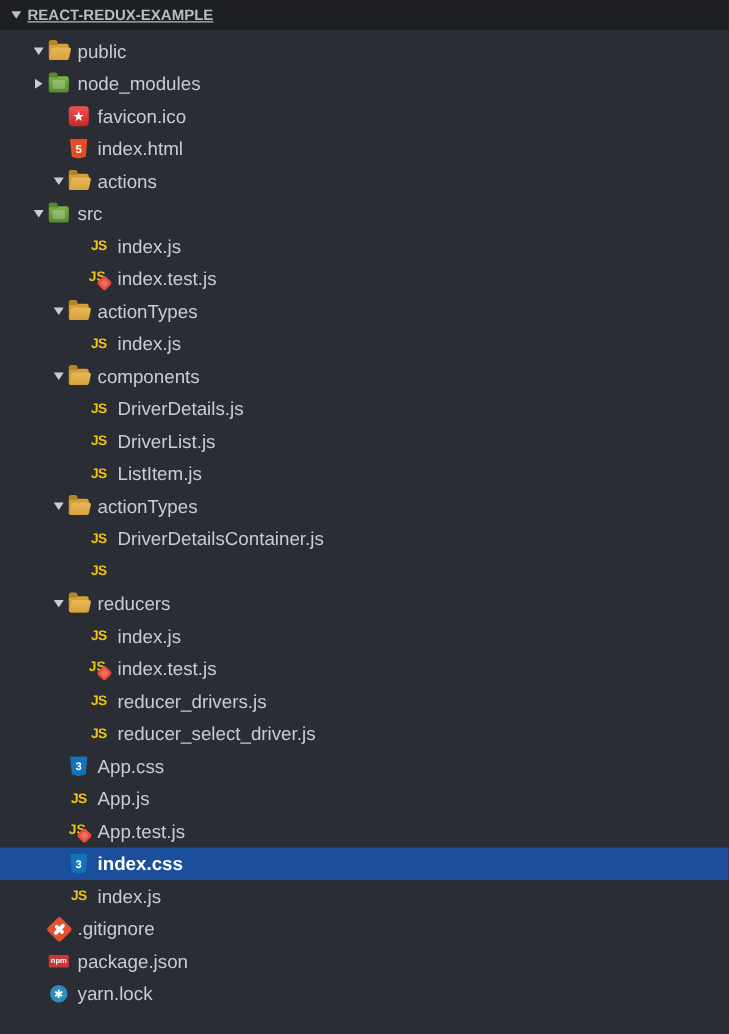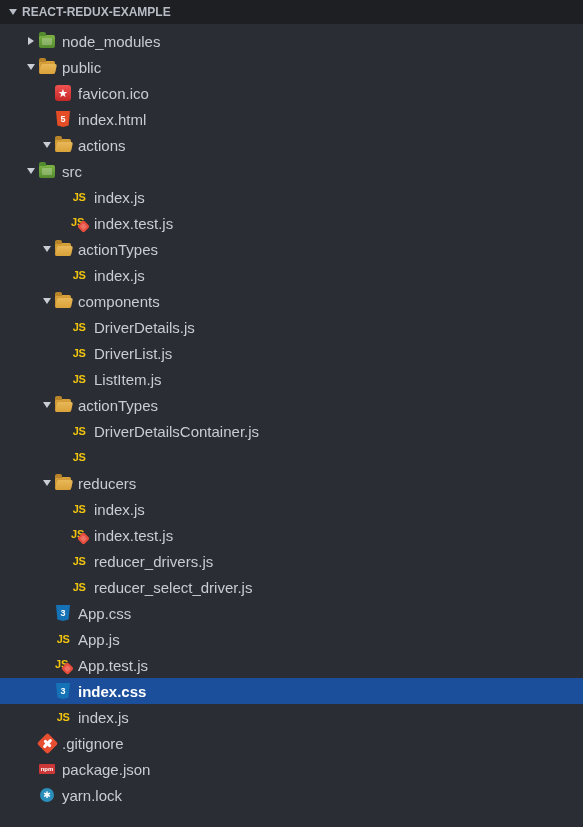--- a/index.html
+++ b/index.html
@@ -14,20 +14,21 @@
   }
   .header {
     background: #1d1f23;
     height: 24px;
     display: flex;
     align-items: center;
     padding-left: 8px;
     font-size: 12px;
     font-weight: 700;
     color: #b8bcc4;
+    text-decoration: underline;
   }
   .header .arrow {
     width: 10px;
     display: inline-flex;
     justify-content: center;
     margin-right: 4px;
   }
   .tree {
     padding-top: 4px;
   }
@@ -160,38 +161,38 @@
         <polygon points="0,1 8,1 4,7"></polygon>
       </svg>
   </span>
   <span>REACT-REDUX-EXAMPLE</span>
 </div>
 
 <div class="tree" id="tree">
     <div class="row ind1">
       <span class="arrow">
         <svg viewBox="0 0 8 8">
+          <polygon points="0,1 8,1 4,7"></polygon>
+        </svg>
+      </span>
+      <span class="icon">
+        <span class="folder-open"></span>
+      </span>
+      <span class="label">public</span>
+    </div>
+    <div class="row ind1">
+      <span class="arrow">
+        <svg viewBox="0 0 8 8">
           <polygon points="1,0 7,4 1,8"></polygon>
         </svg>
       </span>
       <span class="icon">
         <span class="pkg-green"></span>
       </span>
       <span class="label">node_modules</span>
-    </div>
-    <div class="row ind1">
-      <span class="arrow">
-        <svg viewBox="0 0 8 8">
-          <polygon points="0,1 8,1 4,7"></polygon>
-        </svg>
-      </span>
-      <span class="icon">
-        <span class="folder-open"></span>
-      </span>
-      <span class="label">public</span>
     </div>
     <div class="row ind2">
       <span class="arrow"></span>
       <span class="icon">
         <span class="favicon">★</span>
       </span>
       <span class="label">favicon.ico</span>
     </div>
     <div class="row ind2">
       <span class="arrow"></span>

